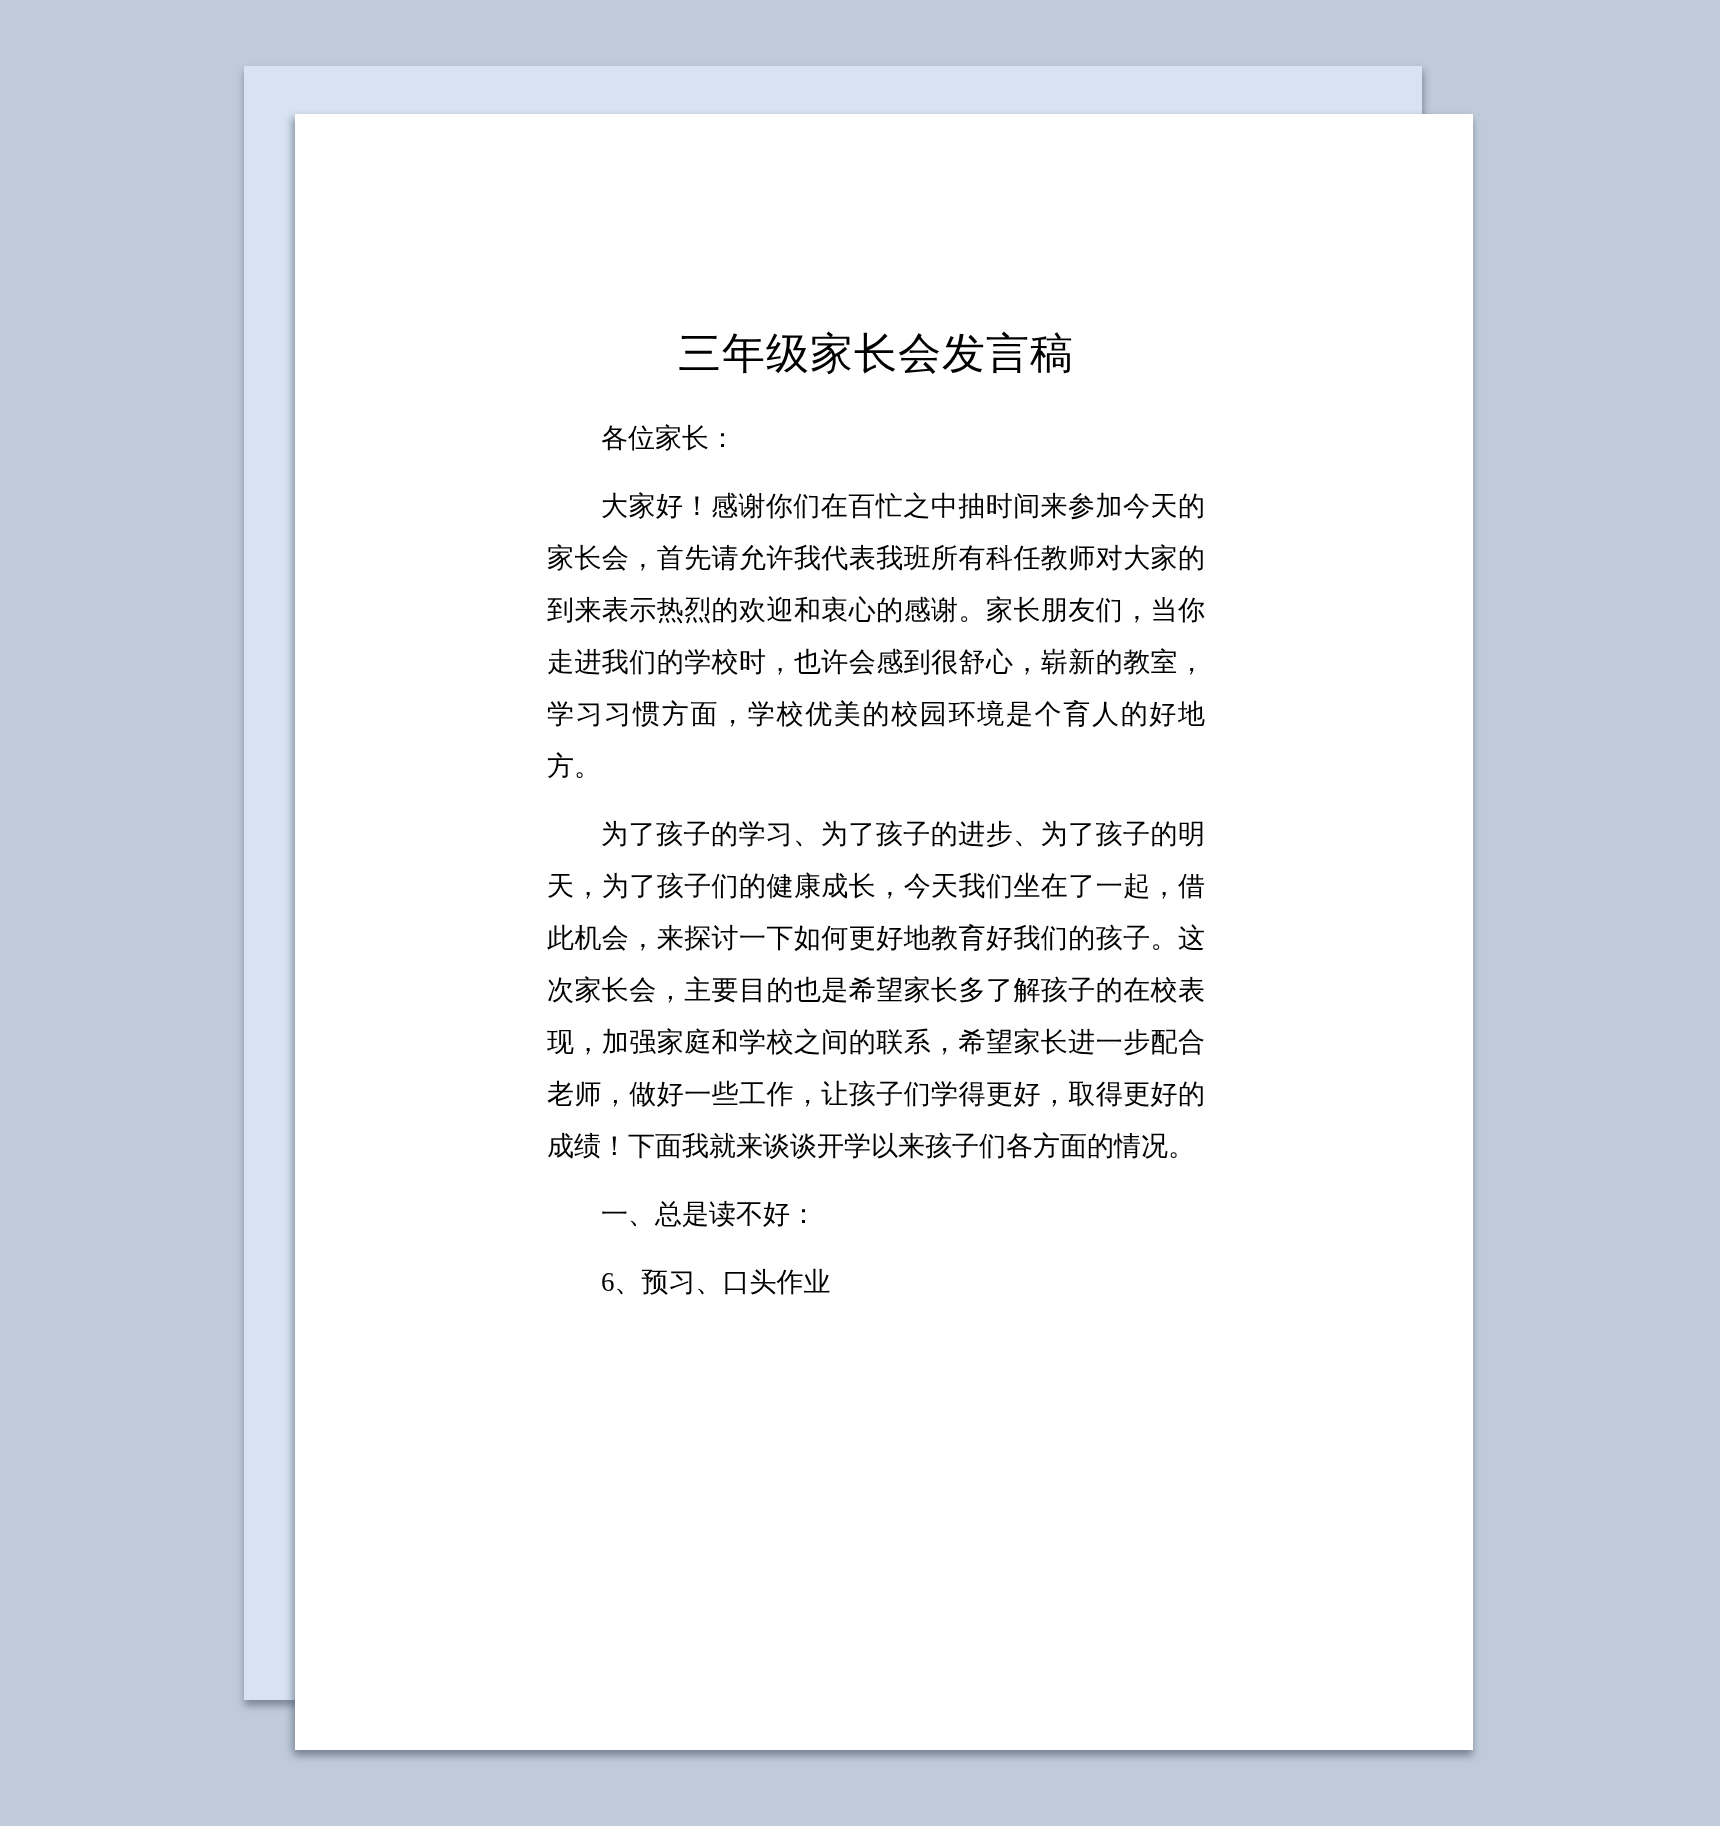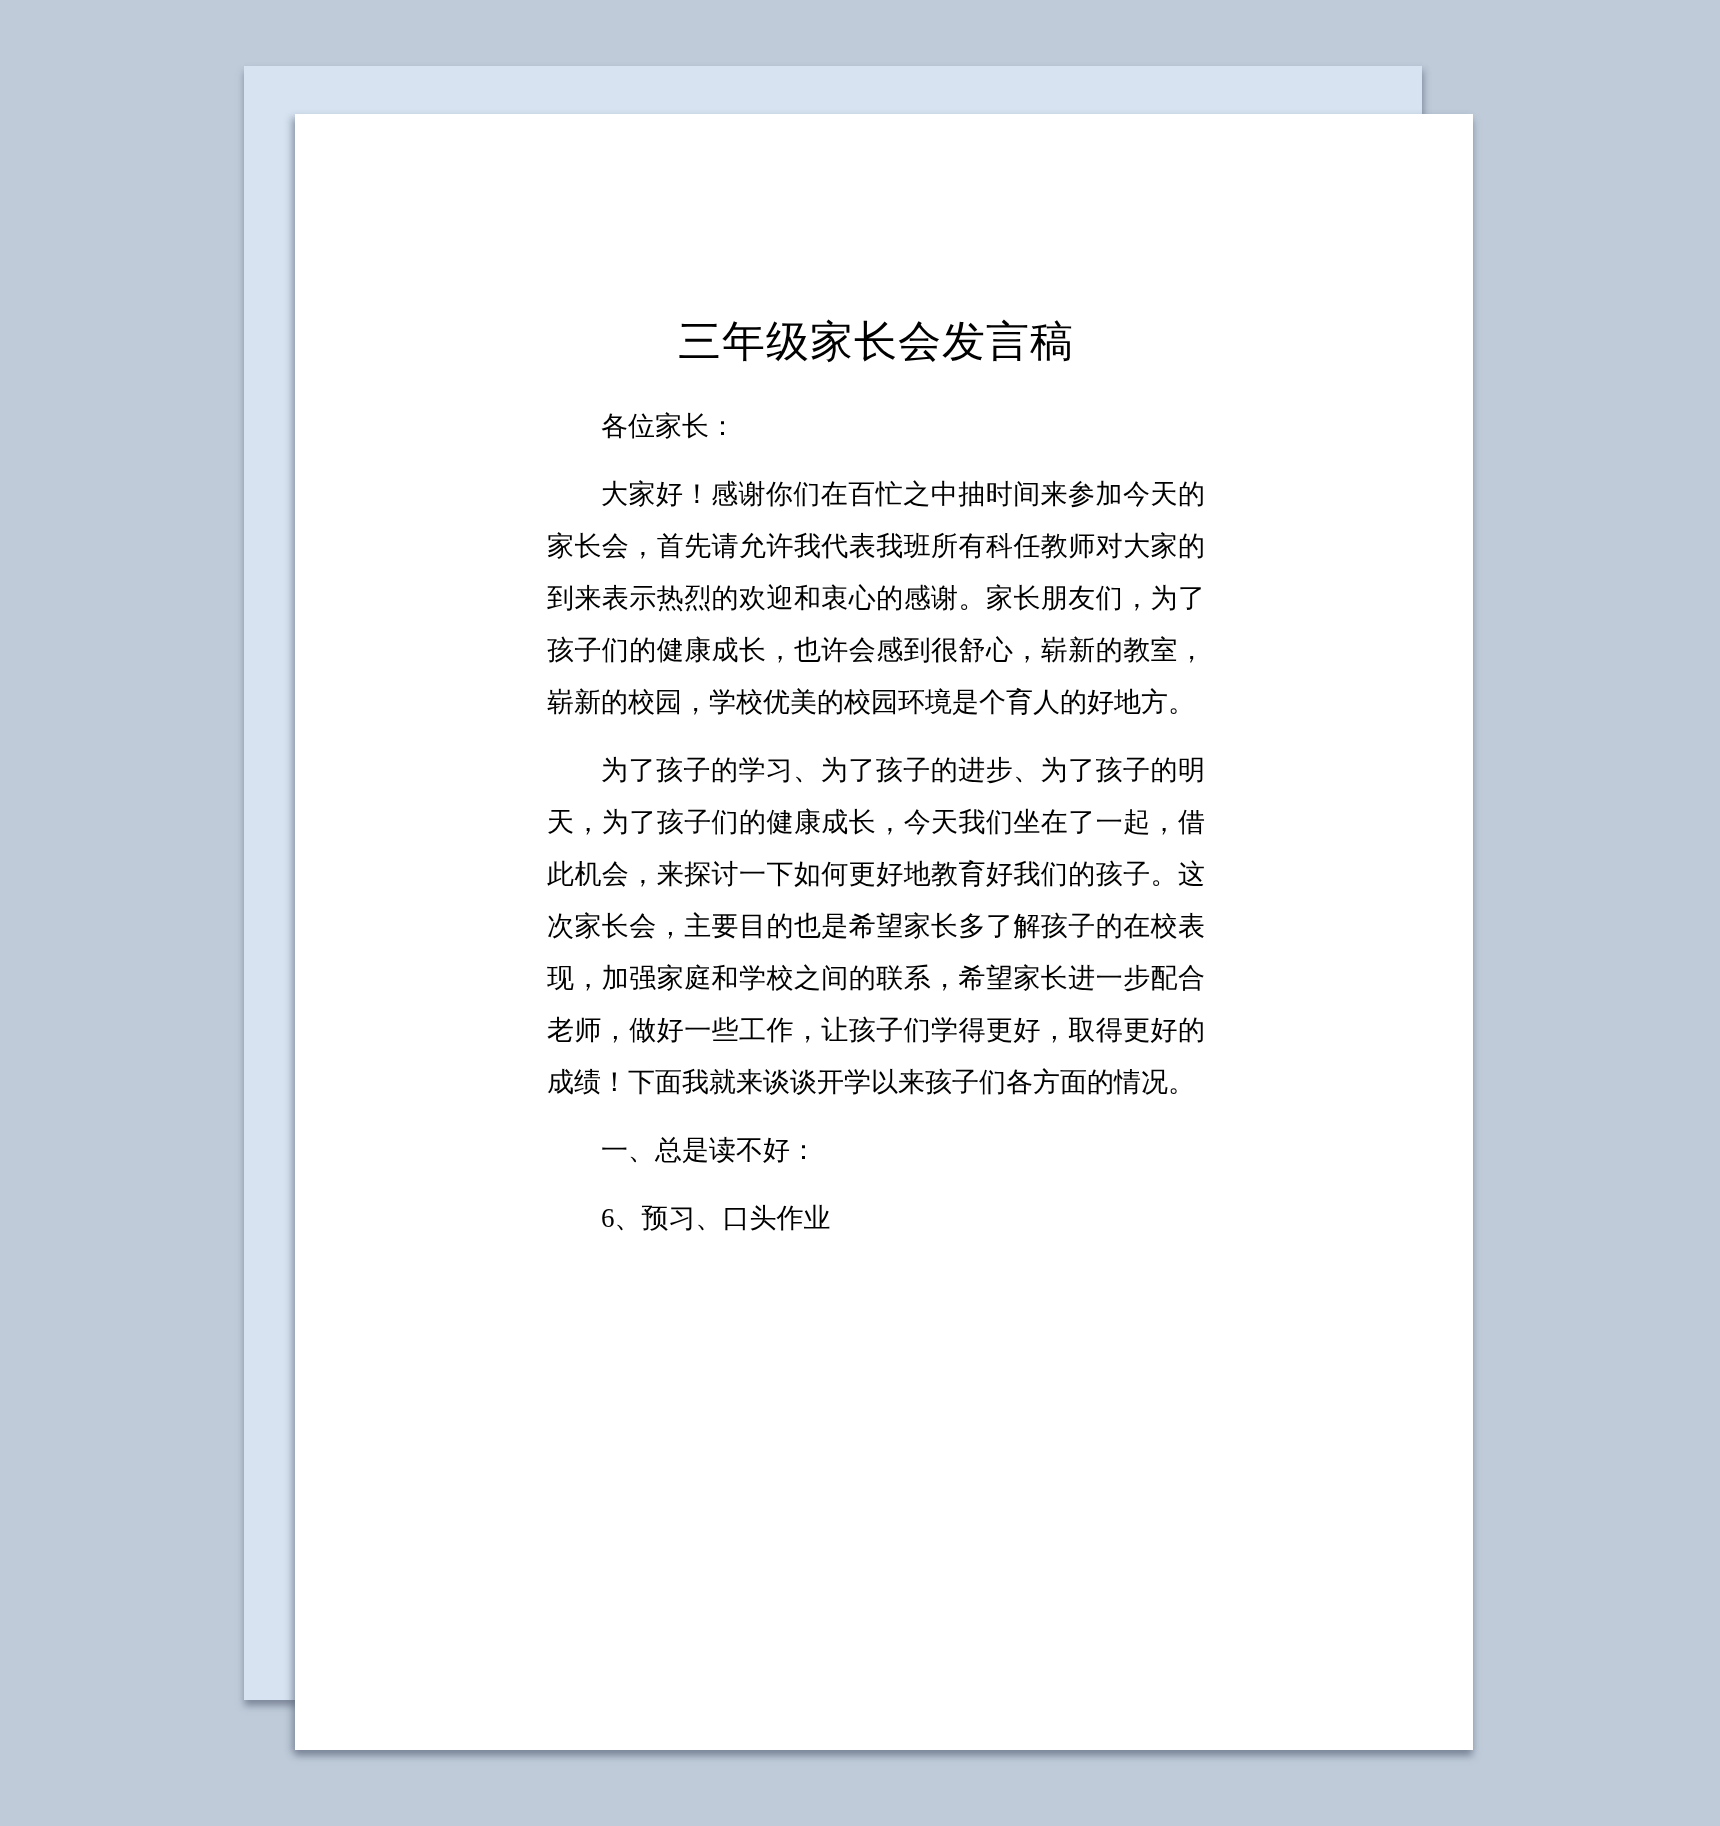--- a/index.html
+++ b/index.html
@@ -32,21 +32,21 @@
       left: 295px;
       top: 114px;
       width: 1178px;
       height: 1636px;
       background: #ffffff;
       box-shadow: -4px 3px 7px rgba(92, 104, 124, 0.35), 0 6px 7px rgba(92, 104, 124, 0.55);
     }
     .doc-content {
       position: absolute;
       left: 236px;
-      top: 198px;
+      top: 210px;
       width: 690px;
       color: #1a1a1a;
     }
     .doc-title {
       font-size: 43px;
       font-weight: 500;
       line-height: 60px;
       text-align: center;
       margin: 0 0 28px 0;
       letter-spacing: 1px;
@@ -67,21 +67,21 @@
 
 <div class="canvas">
   <div class="page-back"></div>
   <div class="page-front">
     <div class="doc-content">
       <h1 class="doc-title">三年级家长会发言稿</h1>
       <div class="doc-body">
 
           <p>各位家长：</p>
 
-          <p>大家好！感谢你们在百忙之中抽时间来参加今天的家长会，首先请允许我代表我班所有科任教师对大家的到来表示热烈的欢迎和衷心的感谢。家长朋友们，为了孩子们的健康成长，也许会感到很舒心，崭新的教室，崭新的校园，学校优美的校园环境是个育人的好地方。</p>
+          <p>大家好！感谢你们在百忙之中抽时间来参加今天的家长会，首先请允许我代表我班所有科任教师对大家的到来表示热烈的欢迎和衷心的感谢。家长朋友们，当你走进我们的学校时，也许会感到很舒心，崭新的教室，学习习惯方面，学校优美的校园环境是个育人的好地方。</p>
 
           <p>为了孩子的学习、为了孩子的进步、为了孩子的明天，为了孩子们的健康成长，今天我们坐在了一起，借此机会，来探讨一下如何更好地教育好我们的孩子。这次家长会，主要目的也是希望家长多了解孩子的在校表现，加强家庭和学校之间的联系，希望家长进一步配合老师，做好一些工作，让孩子们学得更好，取得更好的成绩！下面我就来谈谈开学以来孩子们各方面的情况。</p>
 
           <p>一、总是读不好：</p>
 
           <p>6、预习、口头作业</p>
 
         </div>
     </div>
   </div>

